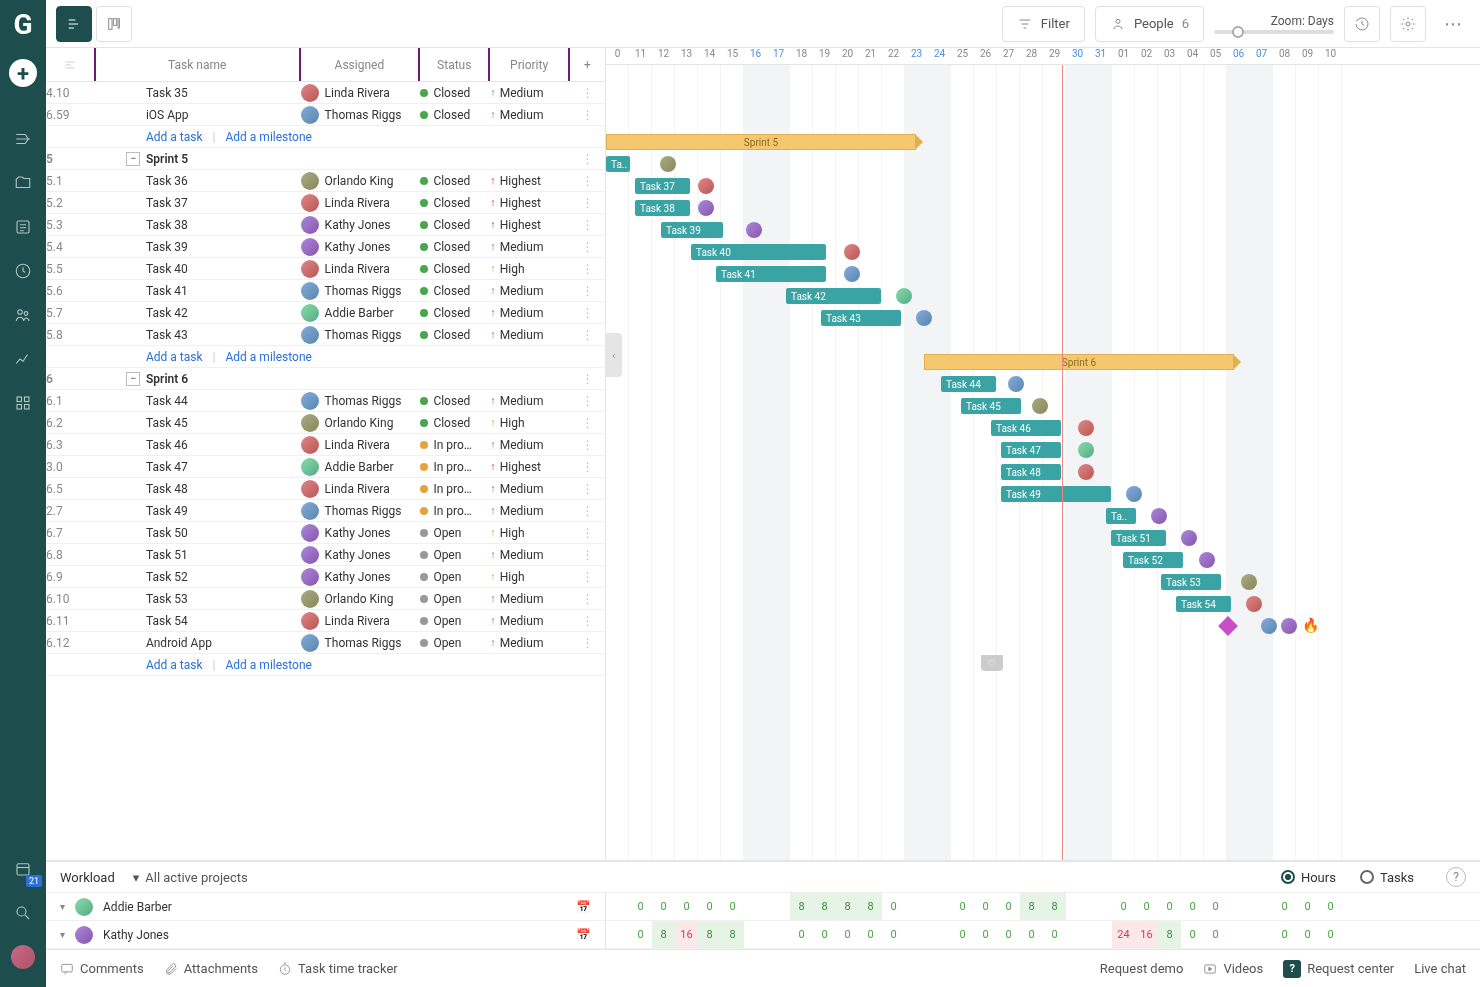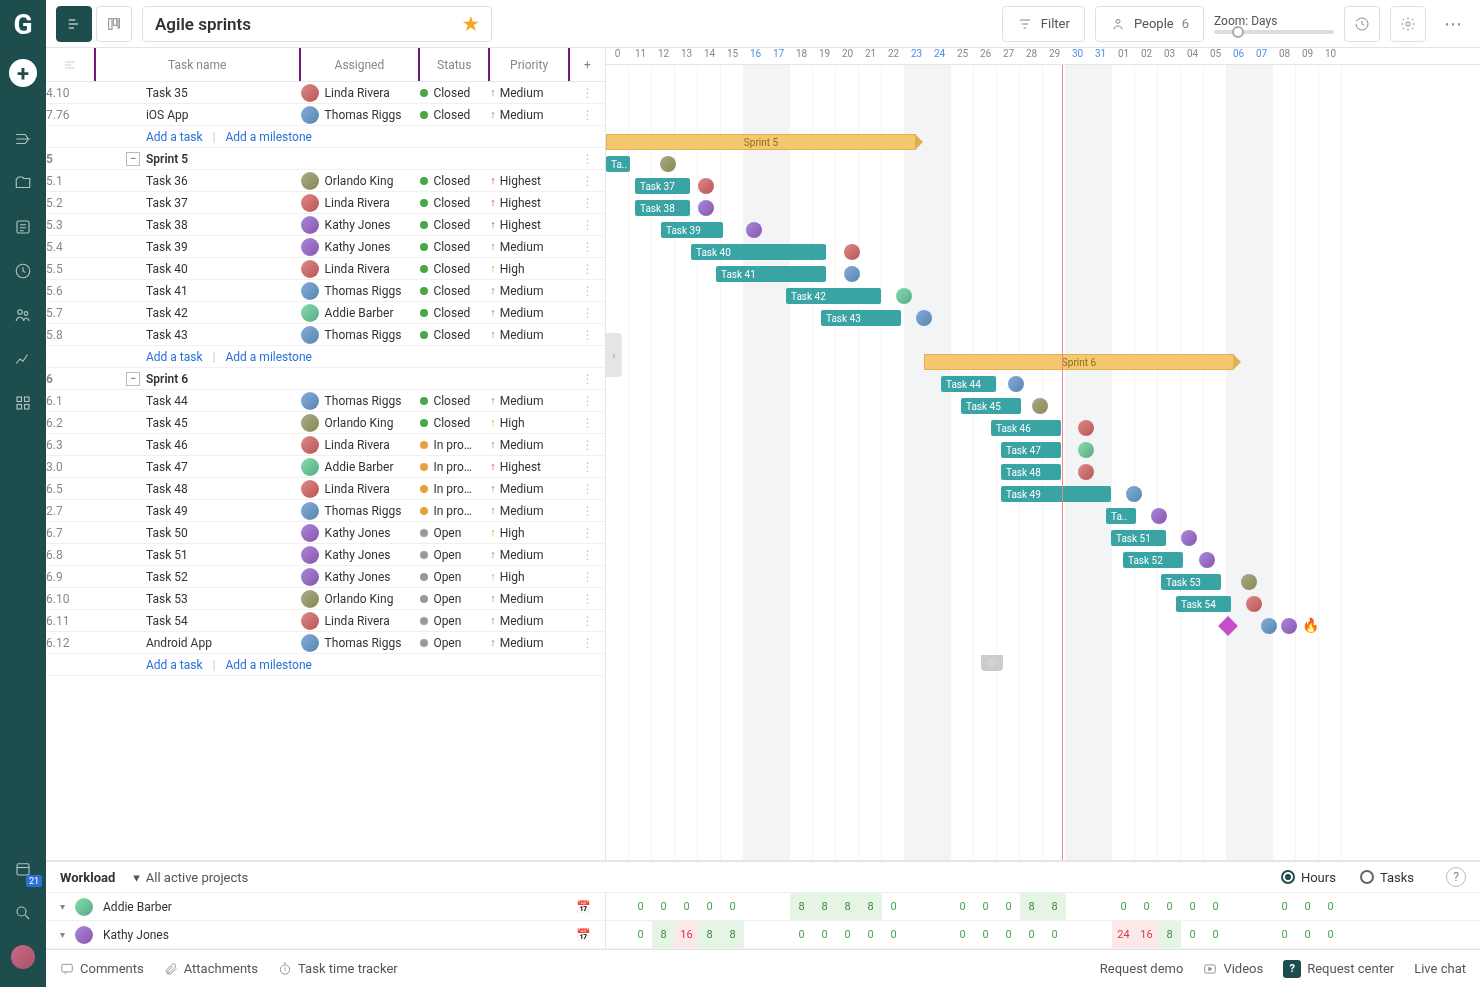--- a/index.html
+++ b/index.html
@@ -20,21 +20,21 @@
 .tb-vbtn{width:36px;height:36px;border:1px solid #e0e0e0;border-radius:4px;display:flex;align-items:center;justify-content:center;cursor:pointer}
 .tb-vbtn.active{background:#1e4d4d;border-color:#1e4d4d}
 .tb-vbtn svg{width:16px;height:16px;stroke:#888;fill:none;stroke-width:1.5}
 .tb-vbtn.active svg{stroke:#fff}
 .title-box{border:1px solid #e0e0e0;border-radius:4px;height:36px;display:flex;align-items:center;padding:0 12px;min-width:350px;font-size:17px;font-weight:600}
 .title-box .star{margin-left:auto;color:#f5a623;font-size:18px}
 .tb-spacer{flex:1}
 .tb-btn{height:36px;border:1px solid #e0e0e0;border-radius:4px;display:flex;align-items:center;padding:0 14px;gap:8px;cursor:pointer;color:#555}
 .tb-btn svg{width:16px;height:16px;stroke:#888;fill:none;stroke-width:1.5}
 .tb-btn .cnt{font-weight:400;color:#888}
-.zoom{display:flex;flex-direction:column;align-items:flex-start;gap:2px;font-size:12px;color:#555}
+.zoom{display:flex;flex-direction:column;align-items:flex-end;gap:2px;font-size:12px;color:#555}
 .zoom-track{width:120px;height:4px;background:#ddd;border-radius:2px;position:relative}
 .zoom-thumb{position:absolute;left:15%;top:-4px;width:12px;height:12px;border-radius:50%;background:#fff;border:2px solid #aaa}
 .tb-icon{width:36px;height:36px;border:1px solid #e0e0e0;border-radius:4px;display:flex;align-items:center;justify-content:center;cursor:pointer}
 .tb-icon svg{width:16px;height:16px;stroke:#888;fill:none;stroke-width:1.5}
 .dots{font-size:18px;color:#888;cursor:pointer;padding:0 8px}
 .content{flex:1;display:flex;overflow:hidden;border-bottom:1px solid #e5e5e5}
 .leftpane{width:560px;display:flex;flex-direction:column;border-right:1px solid #e5e5e5;flex-shrink:0}
 .lp-header{height:34px;display:flex;border-bottom:1px solid #e5e5e5}
 .lp-col{display:flex;align-items:center;justify-content:center;font-size:12px;color:#888;border-right:2px solid #701a75}
 .lp-col:last-child{border-right:none}
@@ -76,21 +76,21 @@
 .grow{height:22px;position:relative}
 .sprint-bar{position:absolute;height:16px;top:3px;background:#f5c86f;border:1px solid #e0b050;display:flex;align-items:center;justify-content:center;font-size:10px;color:#8a6d1f}
 .sprint-bar::after{content:"";position:absolute;right:-8px;top:-1px;width:0;height:0;border-left:8px solid #e0b050;border-top:8px solid transparent;border-bottom:8px solid transparent}
 .task-bar{position:absolute;height:16px;top:3px;background:#3aa3a3;border-radius:2px;color:#fff;font-size:10px;display:flex;align-items:center;padding:0 5px;white-space:nowrap;overflow:hidden}
 .bar-av{position:absolute;width:16px;height:16px;border-radius:50%;top:3px}
 .today-line{position:absolute;top:0;bottom:0;width:1px;background:#e88;z-index:2}
 .collapse-handle{position:absolute;left:0;width:16px;height:44px;background:#e5e5e5;border-radius:0 4px 4px 0;display:flex;align-items:center;justify-content:center;color:#999;font-size:11px;cursor:pointer;z-index:3}
 .heart-handle{position:absolute;width:22px;height:16px;background:#ccc;border-radius:0 0 4px 4px;display:flex;align-items:center;justify-content:center;color:#fff;font-size:10px}
 .workload{border-top:1px solid #e5e5e5}
 .wl-head{height:30px;display:flex;align-items:center;padding:0 14px;gap:18px;font-size:13px}
-.wl-head .ttl{font-weight:700}
+.wl-head .ttl{font-weight:400}
 .wl-head .drop{color:#555;display:flex;align-items:center;gap:6px;cursor:pointer}
 .wl-head .opts{margin-left:auto;display:flex;gap:24px;align-items:center}
 .wl-head .opt{display:flex;align-items:center;gap:6px;cursor:pointer}
 .wl-head .radio{width:14px;height:14px;border-radius:50%;border:2px solid #666}
 .wl-head .radio.on{border-color:#1e4d4d;background:radial-gradient(circle,#1e4d4d 40%,transparent 45%)}
 .wl-help{width:20px;height:20px;border:1px solid #bbb;border-radius:50%;display:flex;align-items:center;justify-content:center;font-size:12px;color:#888;margin-left:14px}
 .wl-body{display:flex;border-top:1px solid #eee}
 .wl-left{width:560px;border-right:1px solid #e5e5e5}
 .wl-row{height:28px;display:flex;align-items:center;padding:0 14px;gap:10px;font-size:12px;border-bottom:1px solid #f0f0f0}
 .wl-row .chev{font-size:10px;color:#888;cursor:pointer}
@@ -198,24 +198,20 @@
             </svg>
           </div>
         <div class="tb-vbtn">
             <svg viewBox="0 0 24 24">
               <rect x="4" y="4" width="5" height="16"></rect>
               <rect x="11" y="4" width="5" height="10"></rect>
               <rect x="18" y="4" width="2" height="14"></rect>
             </svg>
           </div>
       </div>
-      <div class="title-box">
-        <span>Agile sprints</span>
-        <span class="star">★</span>
-      </div>
       <div class="tb-spacer"></div>
       <div class="tb-btn">
           <svg viewBox="0 0 24 24">
             <path d="M4 6h16M7 12h10M10 18h4"></path>
           </svg>
           <span>Filter</span>
         </div>
       <div class="tb-btn">
           <svg viewBox="0 0 24 24">
             <circle cx="12" cy="8" r="3"></circle>
@@ -271,21 +267,21 @@
                 <span class="sdot" style="background:#4aa64a"></span>
                 <span>Closed</span>
               </div>
               <div class="prio">
                 <span class="arr" style="color:#4aa64a">↑</span>
                 <span>Medium</span>
               </div>
               <div class="more">⋮</div>
             </div>
             <div class="trow">
-              <div class="wbs">7.76</div>
+              <div class="wbs">6.59</div>
               <div class="tname">iOS App</div>
               <div class="assign">
                 <span class="av c1"></span>
                 <span>Thomas Riggs</span>
               </div>
               <div class="stat">
                 <span class="sdot" style="background:#4aa64a"></span>
                 <span>Closed</span>
               </div>
               <div class="prio">

